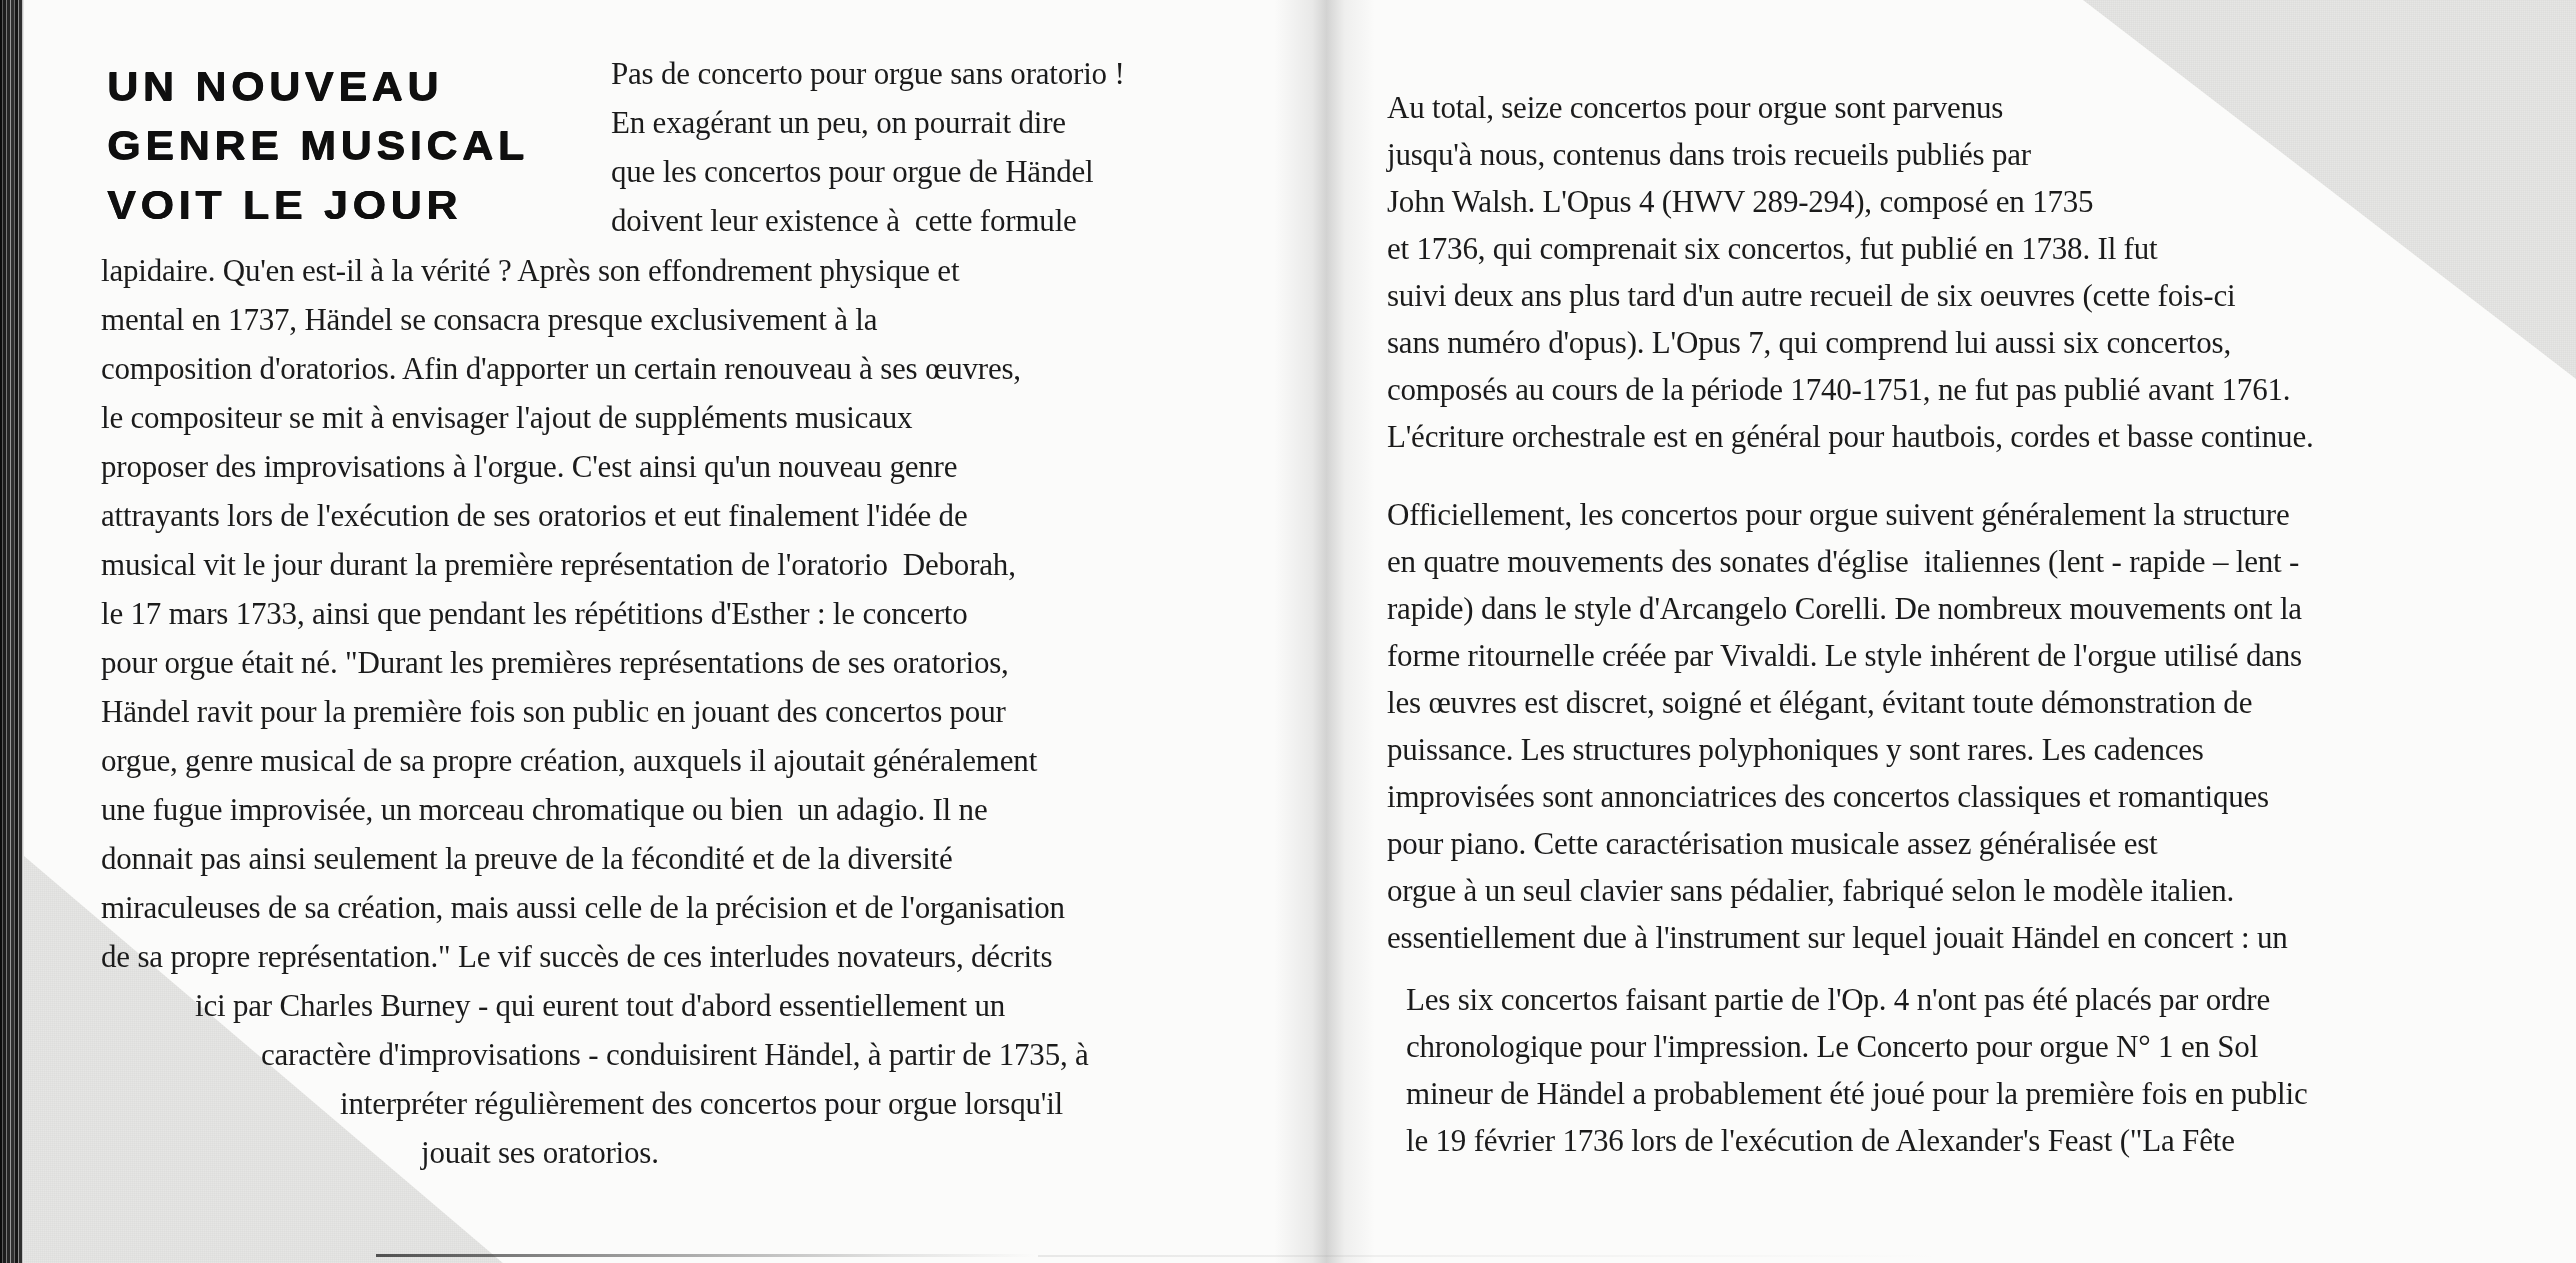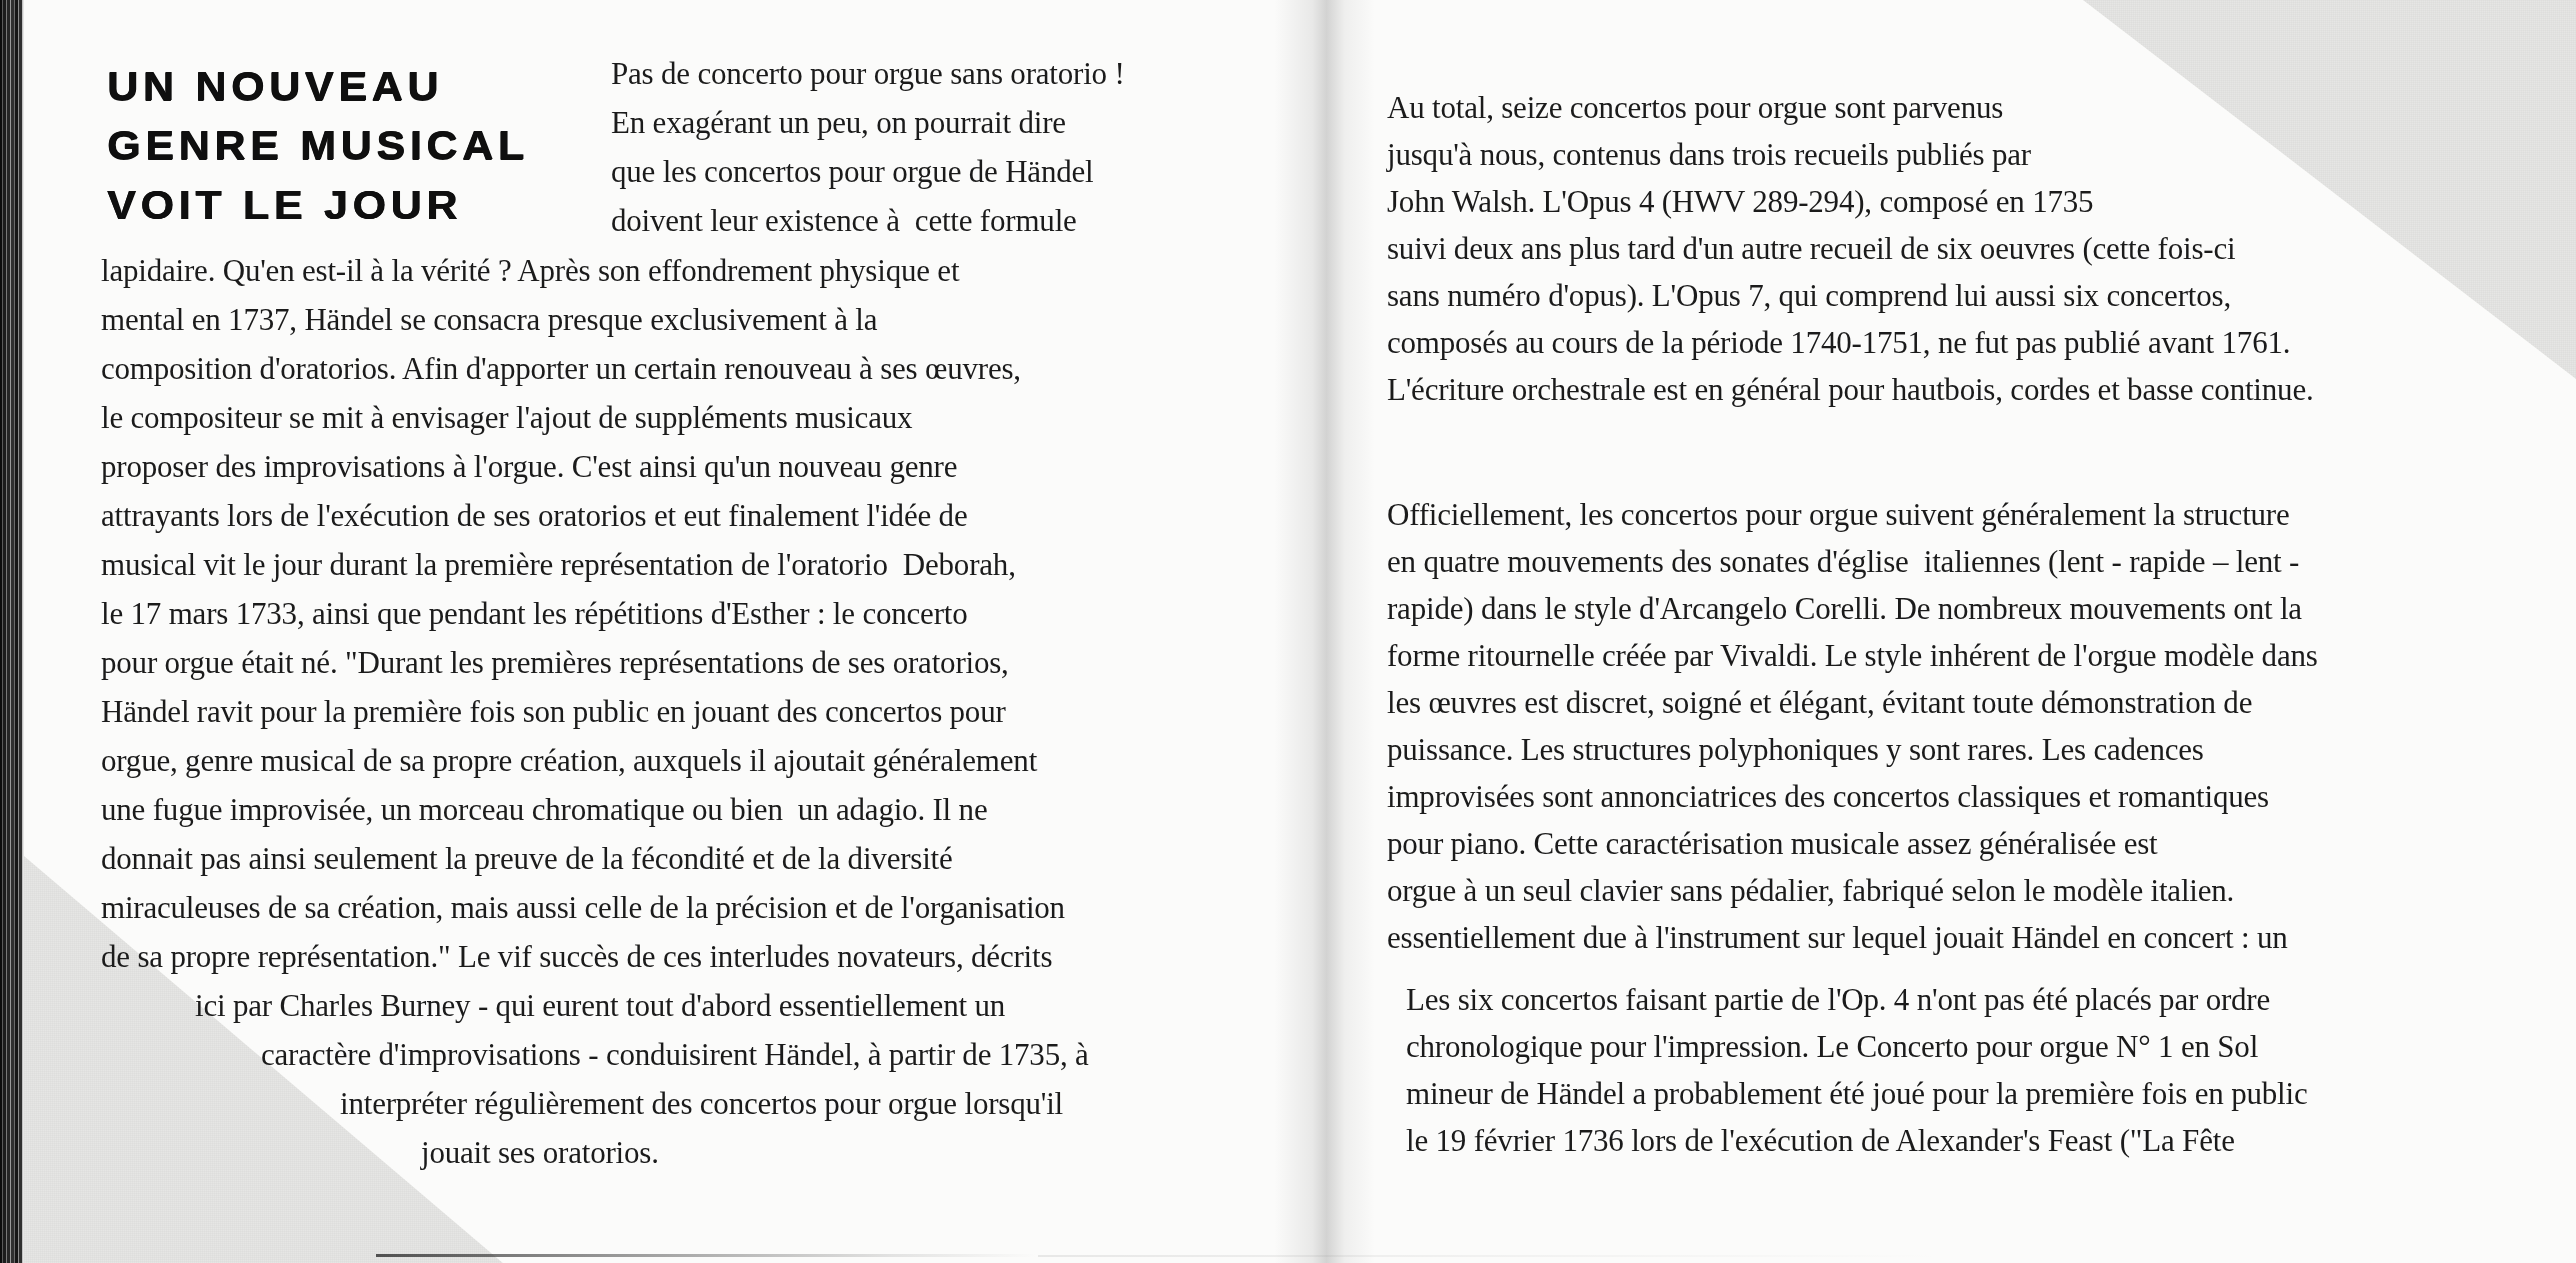--- a/index.html
+++ b/index.html
@@ -109,30 +109,31 @@
     <div class="tline" style="padding-left: 94px;"><span>ici par Charles Burney - qui eurent tout d'abord essentiellement un</span></div>
     <div class="tline" style="padding-left: 160px;"><span>caractère d'improvisations - conduisirent Händel, à partir de 1735, à</span></div>
     <div class="tline" style="padding-left: 239px;"><span>interpréter régulièrement des concertos pour orgue lorsqu'il</span></div>
     <div class="tline" style="padding-left: 320px;"><span>jouait ses oratorios.</span></div>
   </div>
 
 <div class="abs textblock rp p1">
     <div class="tline"><span>Au total, seize concertos pour orgue sont parvenus</span></div>
     <div class="tline"><span>jusqu'à nous, contenus dans trois recueils publiés par</span></div>
     <div class="tline"><span>John Walsh. L'Opus 4 (HWV 289-294), composé en 1735</span></div>
+    <div class="tline"><span>et 1736, qui comprenait six concertos, fut publié en 1738. Il fut</span></div>
     <div class="tline"><span>suivi deux ans plus tard d'un autre recueil de six oeuvres (cette fois-ci</span></div>
     <div class="tline"><span>sans numéro d'opus). L'Opus 7, qui comprend lui aussi six concertos,</span></div>
     <div class="tline"><span>composés au cours de la période 1740-1751, ne fut pas publié avant 1761.</span></div>
     <div class="tline"><span>L'écriture orchestrale est en général pour hautbois, cordes et basse continue.</span></div>
   </div>
 <div class="abs textblock rp p2">
     <div class="tline"><span>Officiellement, les concertos pour orgue suivent généralement la structure</span></div>
     <div class="tline"><span>en quatre mouvements des sonates d'église  italiennes (lent - rapide – lent -</span></div>
     <div class="tline"><span>rapide) dans le style d'Arcangelo Corelli. De nombreux mouvements ont la</span></div>
-    <div class="tline"><span>forme ritournelle créée par Vivaldi. Le style inhérent de l'orgue modèle dans</span></div>
+    <div class="tline"><span>forme ritournelle créée par Vivaldi. Le style inhérent de l'orgue utilisé dans</span></div>
     <div class="tline"><span>les œuvres est discret, soigné et élégant, évitant toute démonstration de</span></div>
     <div class="tline"><span>puissance. Les structures polyphoniques y sont rares. Les cadences</span></div>
     <div class="tline"><span>improvisées sont annonciatrices des concertos classiques et romantiques</span></div>
     <div class="tline"><span>pour piano. Cette caractérisation musicale assez généralisée est</span></div>
     <div class="tline"><span>orgue à un seul clavier sans pédalier, fabriqué selon le modèle italien.</span></div>
     <div class="tline"><span>essentiellement due à l'instrument sur lequel jouait Händel en concert : un</span></div>
   </div>
 <div class="abs textblock rp p3">
     <div class="tline"><span>Les six concertos faisant partie de l'Op. 4 n'ont pas été placés par ordre</span></div>
     <div class="tline"><span>chronologique pour l'impression. Le Concerto pour orgue N° 1 en Sol</span></div>

